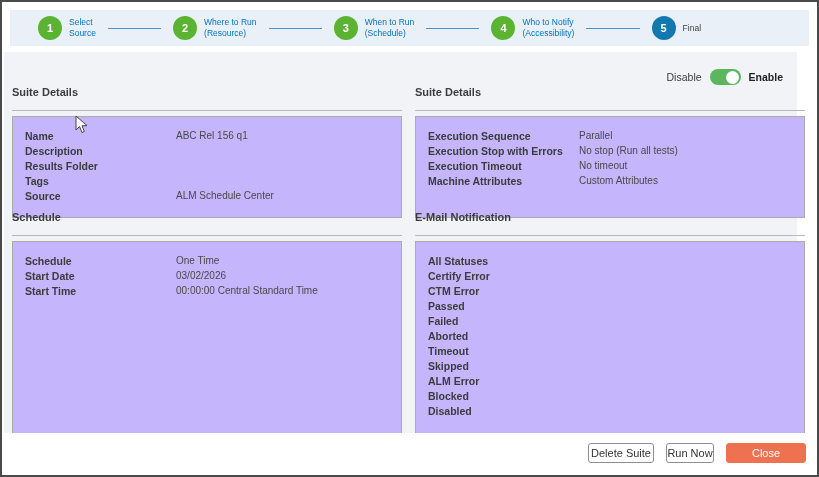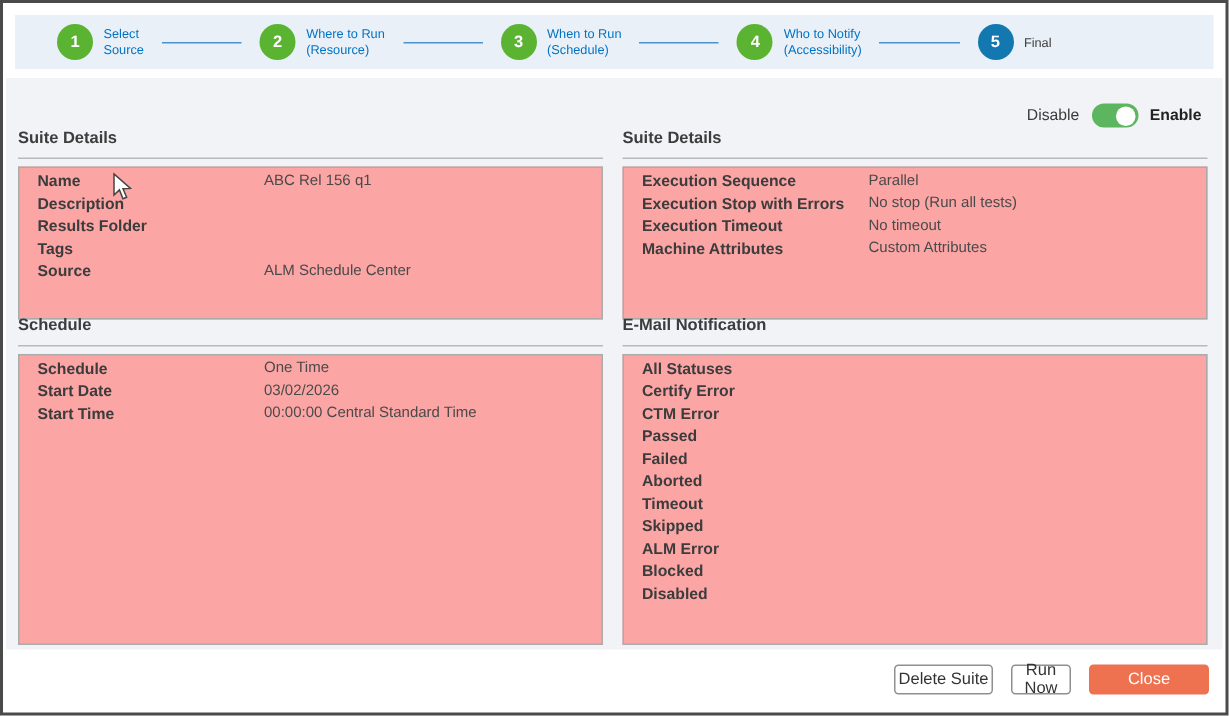--- a/index.html
+++ b/index.html
@@ -19,48 +19,48 @@
   .step-circle{width:24px; height:24px; border-radius:50%; color:#fff; font-size:11px; font-weight:bold;
         display:flex; align-items:center; justify-content:center; flex:0 0 auto;}
   .step-circle.completed{background:var(--step-green,#5bb431);}
   .step-circle.active{background:var(--step-blue,#1478b0);}
   .step-label{margin-left:7px; font-size:8.5px; line-height:1.25; color:var(--step-label-blue,#0072c6);}
   .step-label.dark{color:var(--text-dark,#3c3c3c);}
   .step-label span{display:block;}
   .connector{flex:1 1 auto; height:1px; background:var(--connector-blue,#4c92cc); margin:0 12px;}
 
   
-  .content{position:absolute; top:50px; left:2px; right:2px; height:383px; background:var(--content-bg,#f2f3f7);}
+  .content{position:absolute; top:50px; left:2px; right:20px; height:383px; background:var(--content-bg,#f2f3f7);}
 
   .toggle-row{position:absolute; top:17px; right:14px; display:flex; align-items:center; gap:8px;}
   .toggle-off-label{font-size:10.5px; color:var(--text-dark,#3c3c3c);}
   .toggle-on-label{font-size:10.5px; font-weight:bold; color:#222;}
   .switch{width:31px; height:16px; border-radius:9px; background:var(--toggle-green,#5cb65f); position:relative; cursor:pointer;}
   .knob{position:absolute; top:1.5px; right:2px; width:13px; height:13px; border-radius:50%; background:#fff;}
 
   .panel{position:absolute; width:390px;}
   .panel.p1{left:8px;  top:34px;}
   .panel.p2{left:411px; top:34px;}
   .panel.p3{left:8px;  top:159px;}
   .panel.p4{left:411px; top:159px;}
   .panel-title{font-size:11px; font-weight:bold; color:var(--text-dark,#3c3c3c);
-        padding-bottom:7px; border-bottom:1px solid #b9b9b9;}
-  .panel-box{margin-top:5px; border:1px solid var(--panel-border,#ababab); background:#fca5a5; padding-top:1px;}
+        padding-bottom:12px; border-bottom:1px solid #b9b9b9;}
+  .panel-box{margin-top:5px; border:1px solid var(--panel-border,#ababab); background:#c4b5fd; padding-top:11px;}
   .h-short{height:102px;} .h-tall{height:194px;}
   .frow{height:15px; display:flex; align-items:center;}
   .flabel{width:151px; margin-left:12px; font-size:10.5px; font-weight:bold; color:var(--text-dark,#3c3c3c);
         white-space:nowrap; flex:0 0 auto;}
   .fvalue{font-size:10px; color:#4a4a4a; white-space:nowrap;}
 
   
   .footer{position:absolute; left:2px; right:2px; bottom:2px; height:40px; background:#fff;
         display:flex; align-items:center; justify-content:flex-end; gap:12px; padding-right:9px;}
   .btn{height:20px; font-size:11px; color:#333; background:#fff; border:1px solid #8f8f8f; border-radius:3px;
         display:flex; align-items:center; justify-content:center; cursor:pointer; font-family:inherit;}
-  .btn.w-delete{width:66px;} .btn.w-run{width:40px;}
+  .btn.w-delete{width:66px;} .btn.w-run{width:48px;}
   .btn.primary{width:80px; background:var(--close-orange,#ee7150); border-color:var(--close-orange,#ee7150); color:#fff;}
 
   .cursor{position:absolute; left:71px; top:63px; pointer-events:none;}
 </style>
 </head>
 <body>
 
 <div class="window">
 
   <div class="band">

